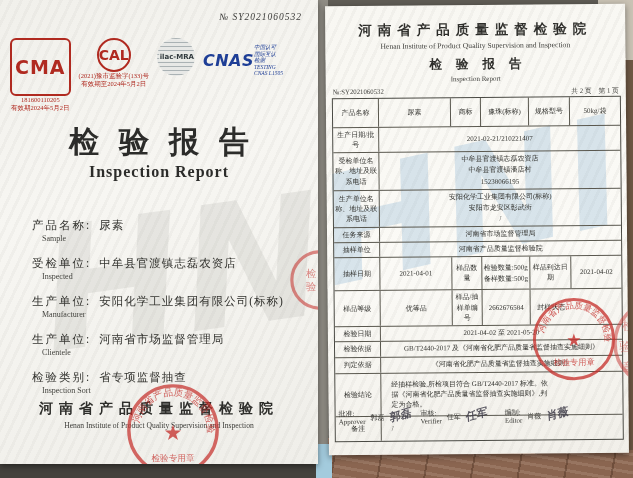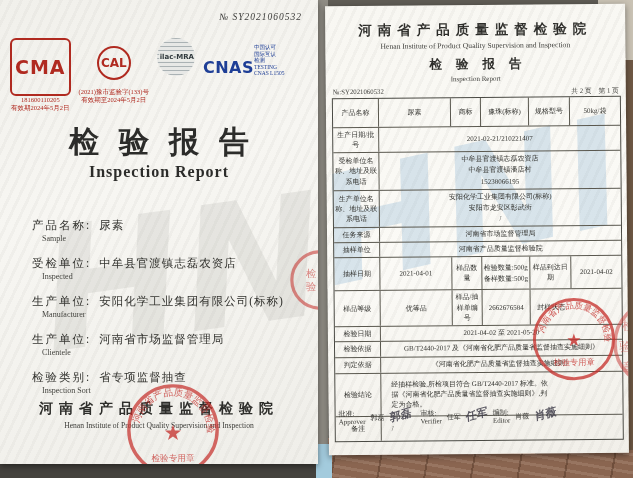--- a/index.html
+++ b/index.html
@@ -26,29 +26,29 @@
   .right-page{left:327px;top:5px;width:300px;height:449px;transform:rotate(-.5deg);
     background:linear-gradient(170deg,#f8f7f2 0%,#fbfaf6 55%,#f1efe9 100%);}
 
   
   .lp-serial{position:absolute;right:16px;top:12px;font-style:italic;font-size:9.5px;color:#3a3a38;letter-spacing:1px;}
   .logos{position:absolute;left:10px;top:38px;width:300px;display:flex;align-items:flex-start;gap:8px;}
   .logo{text-align:center;}
   .cma-mark{font-family:"DejaVu Sans",sans-serif;font-weight:bold;font-size:19px;color:#b02a20;
     letter-spacing:1px;border:2px solid #b02a20;border-radius:6px;padding:16px 3px;line-height:22px;display:inline-block;}
   .red-small{font-size:6.5px;color:#b02a20;line-height:8px;white-space:nowrap;}
-  .cal-ring{width:30px;height:30px;margin:8px auto;border:2.5px solid #b02a20;border-radius:50%;
+  .cal-ring{width:30px;height:30px;margin:0 auto;border:2.5px solid #b02a20;border-radius:50%;
     display:flex;align-items:center;justify-content:center;font-family:"DejaVu Sans",sans-serif;
-    font-weight:bold;font-size:12px;color:#b02a20;}
+    font-weight:bold;font-size:14px;color:#b02a20;}
   .ilac-circle{width:38px;height:38px;margin:0 auto;border-radius:50%;
     background:repeating-linear-gradient(180deg,#aab2b4 0 1px,#e7e8e6 1px 4px);
     display:flex;align-items:center;justify-content:flex-end;}
   .ilac-label{font-family:"DejaVu Sans",sans-serif;font-weight:bold;font-size:7px;color:#30393d;
     background:rgba(235,236,233,.8);padding:0 1px;}
-  .cnas{display:flex;align-items:flex-end;gap:0;margin-top:6px;}
+  .cnas{display:flex;align-items:center;gap:0;margin-top:6px;font-style:italic;}
   .cnas-word{font-family:"DejaVu Sans",sans-serif;font-weight:bold;font-size:16px;color:#1e3e96;letter-spacing:.5px;}
   .cnas-side{font-size:5.5px;line-height:6.5px;color:#1e3e96;text-align:left;white-space:pre-line;}
   .lp-title{position:absolute;left:0;top:122px;width:100%;text-align:center;
     font-size:30px;font-weight:bold;letter-spacing:20px;text-indent:20px;color:#2c2c2a;}
   .lp-title-en{position:absolute;left:0;top:163px;width:100%;text-align:center;
     font-size:16px;font-weight:bold;color:#2c2c2a;letter-spacing:1px;}
   .lp-fields{position:absolute;left:32px;top:218px;width:270px;}
   .lp-row{margin-bottom:13px;}
   .lp-line{display:flex;align-items:baseline;}
   .lp-label{font-size:11.5px;letter-spacing:2px;white-space:nowrap;color:#33332f;}
@@ -296,21 +296,21 @@
         <span>Approver</span>
       </span>
       <span class="printed">郭磊</span>
       <span class="sig">郭磊</span>
       <span class="sign-label" style="margin-left:4px;">
         <span>审核:</span><br>
         <span>Verifier</span>
       </span>
       <span class="printed">任军</span>
       <span class="sig">任军</span>
-      <span class="sign-label" style="">
+      <span class="sign-label" style="margin-left:12px;">
         <span>编制:</span><br>
         <span>Editor</span>
       </span>
       <span class="printed">肖薇</span>
       <span class="sig">肖薇</span>
     </div>
 
     <svg class="seal rp-seal" width="86" height="86" viewBox="0 0 100 100">
       <circle cx="50" cy="50" r="46" fill="none" stroke="#c5302c" stroke-width="3.5" opacity=".85"></circle>
       <path id="arcB" d="M14,50 A36,36 0 0 1 86,50" fill="none"></path>

